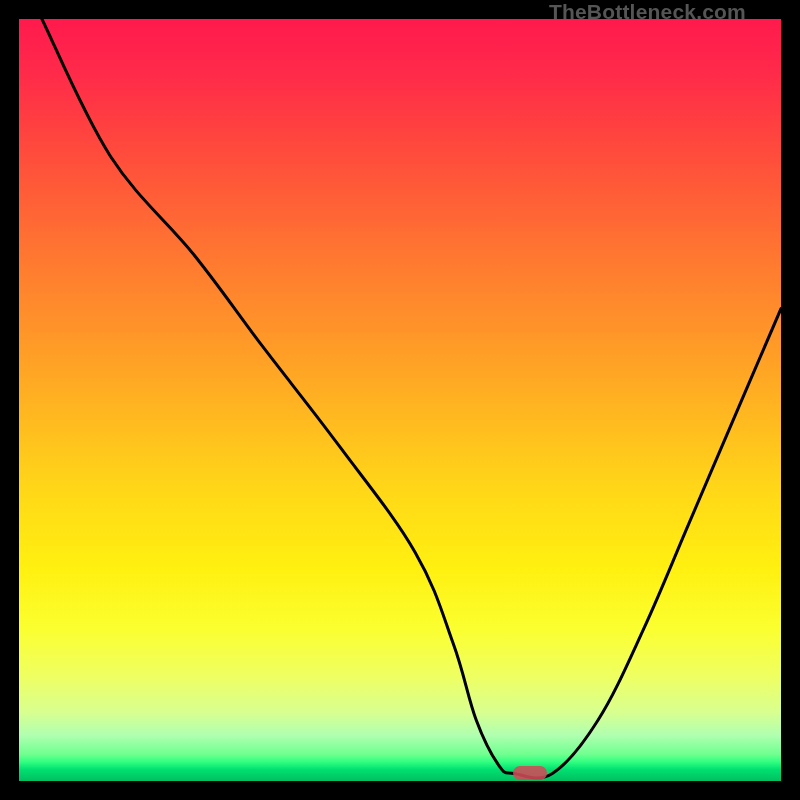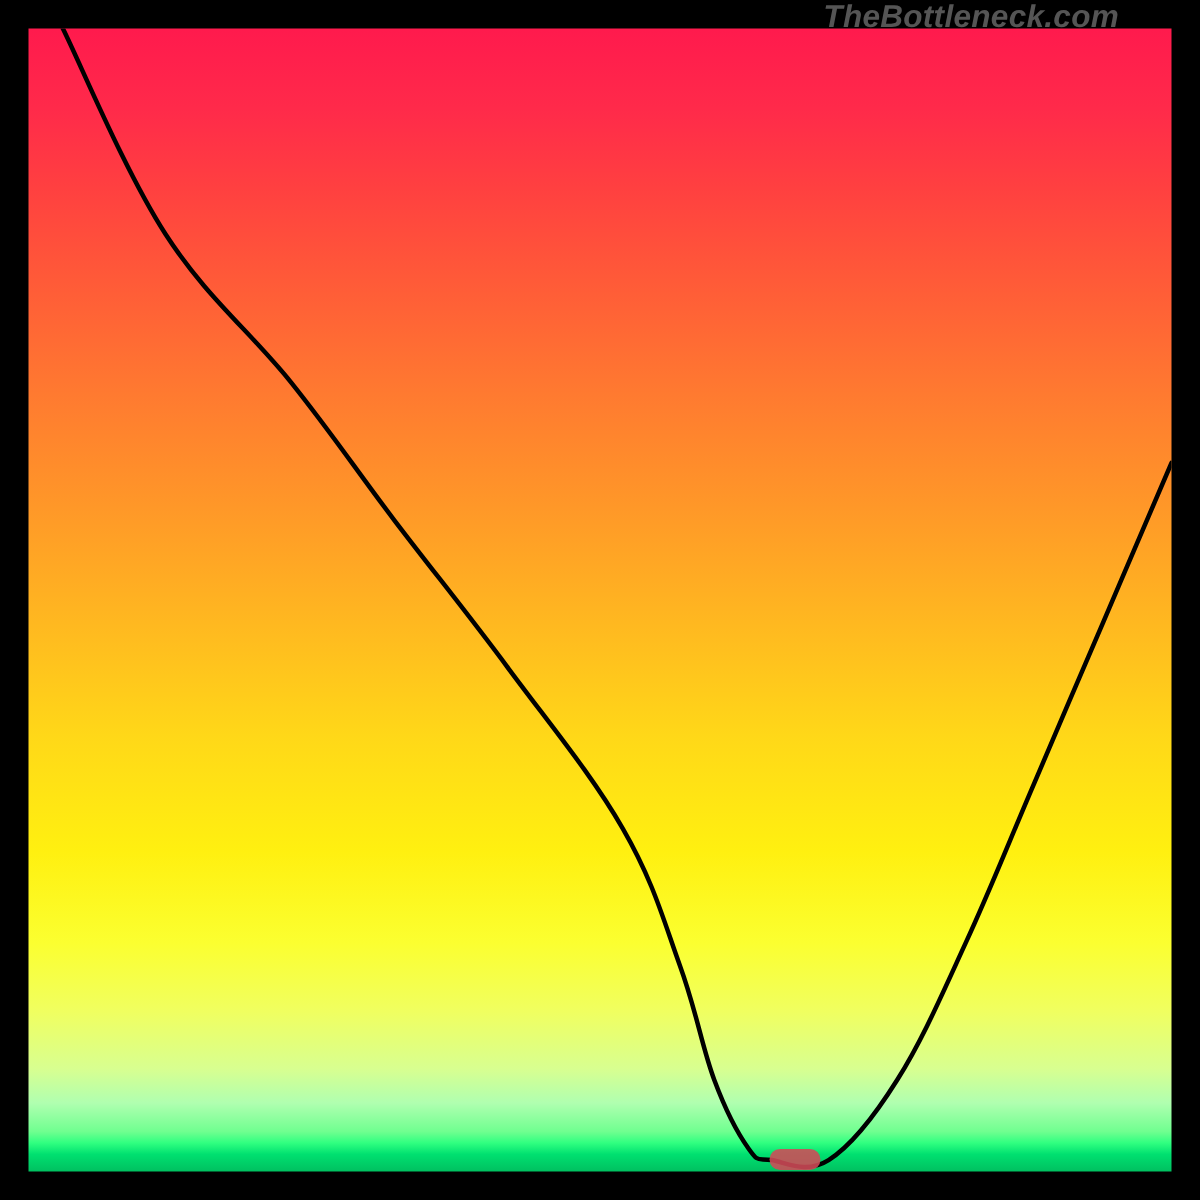--- a/index.html
+++ b/index.html
@@ -7,21 +7,20 @@
     padding: 0;
     width: 800px;
     height: 800px;
     background: #000;
     overflow: hidden;
   }
   .chart-container {
     position: relative;
     width: 756px;
     height: 800px;
-    font-style: italic;
   }
   .plot-area {
     position: absolute;
     left: 19px;
     top: 19px;
     width: 762px;
     height: 762px;
     background: linear-gradient(to bottom,
       #ff1a4d 0%,
       #ff2a4a 7%,

